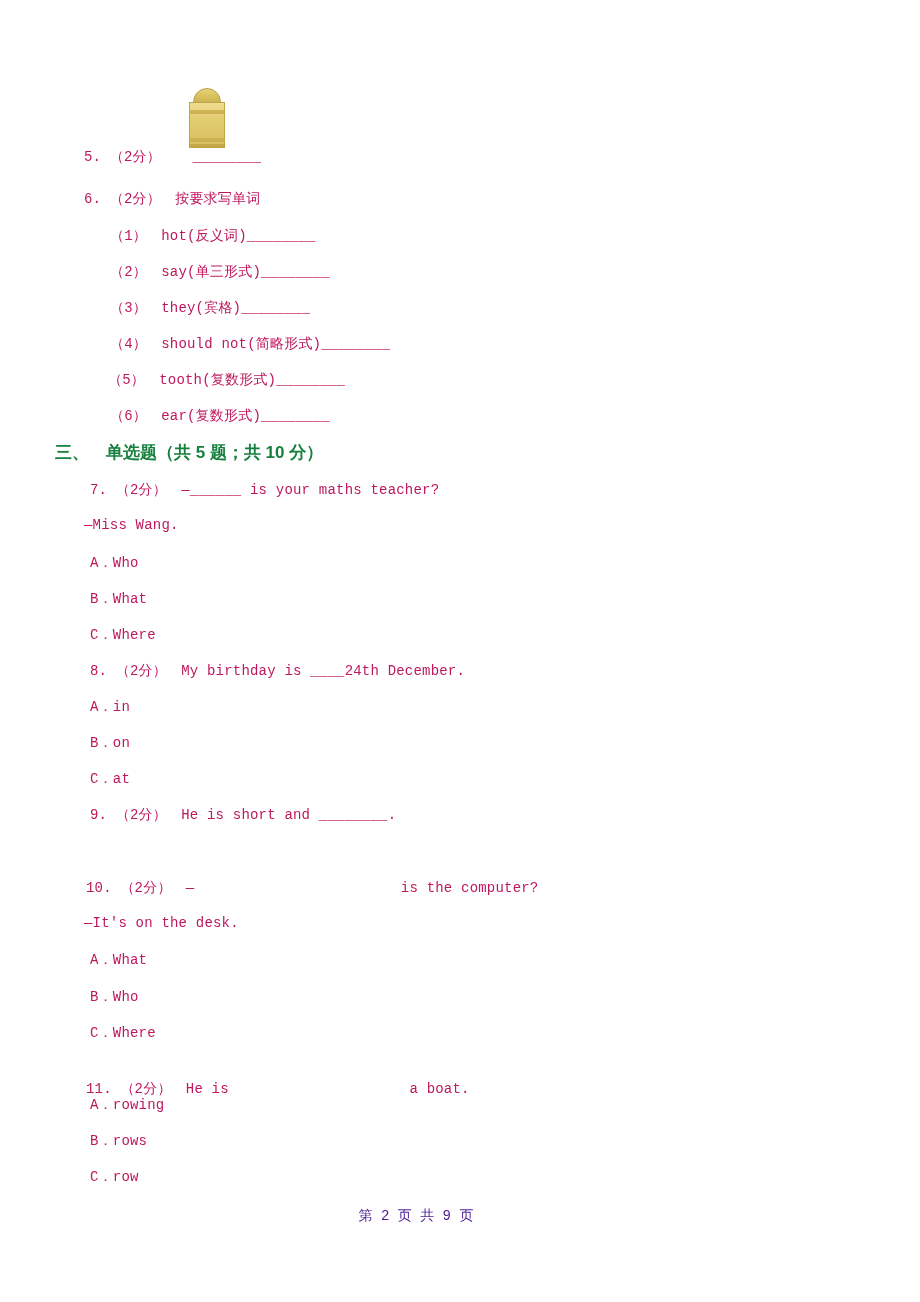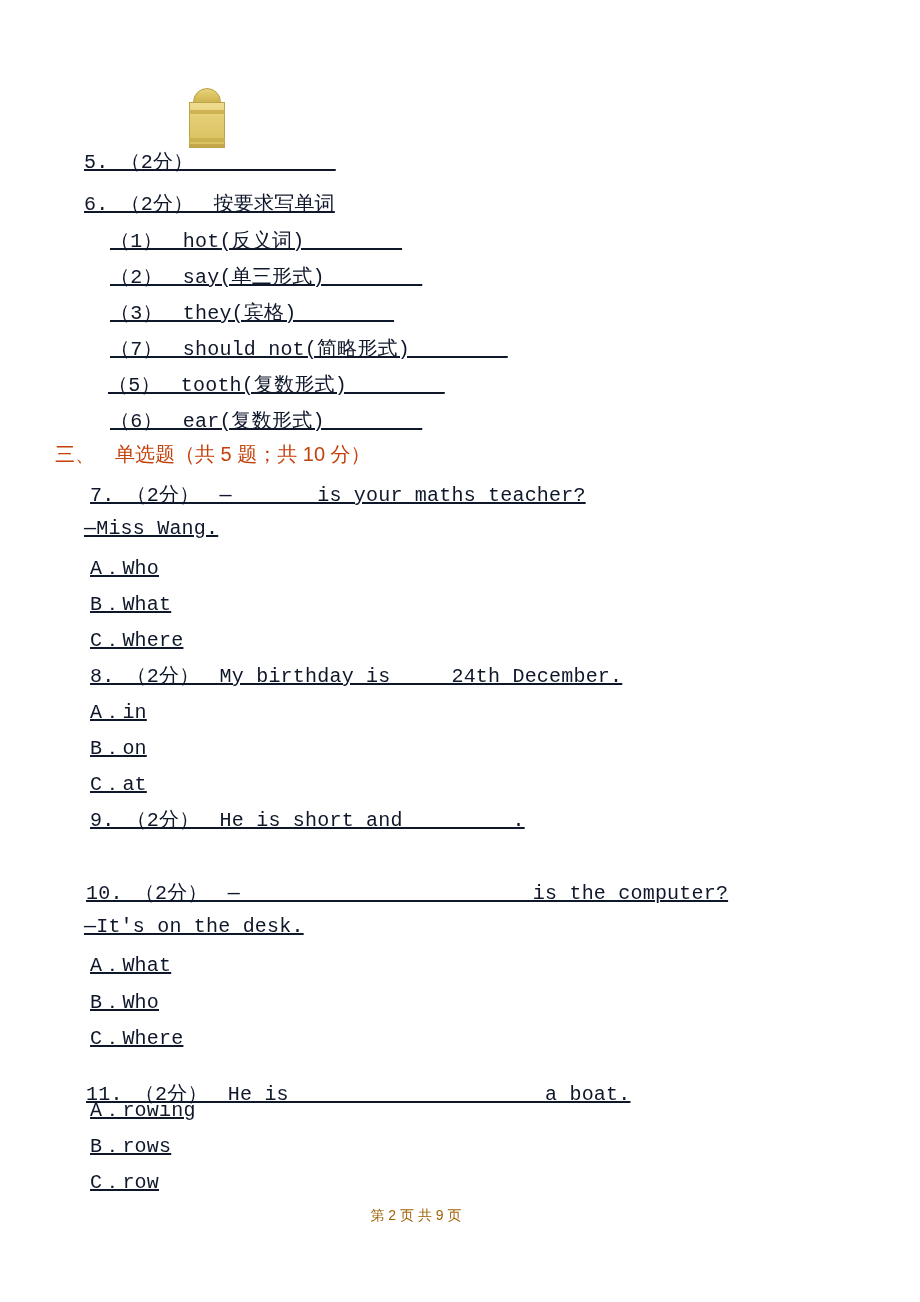--- a/index.html
+++ b/index.html
@@ -16,25 +16,24 @@
     overflow: hidden;
   }
   .page {
     position: relative;
     width: 920px;
     height: 1302px;
     box-sizing: border-box;
   }
   .q-line {
     font-family: "Liberation Mono", monospace;
-    font-size: 20px;
+    font-size: 14px;
     letter-spacing: 0.2px;
     white-space: pre;
-    color: #0f172a;
-    text-decoration: underline;
+    color: #be185d;
   }
 
   
   .crayon-wrap {
     position: absolute;
     left: 186px;
     top: 88px;
     width: 42px;
     height: 62px;
   }
@@ -74,35 +73,35 @@
   }
   .crayon .s1 { top: 22px; }
   .crayon .s2 { top: 50px; }
   .crayon .s3 { top: 56px; background:#bfa244; }
 
   
   .blk { position: absolute; }
 
   .section-head {
     font-family: "Liberation Sans", sans-serif;
-    font-size: 20px;
-    font-weight: normal;
-    color: #c2410c;
+    font-size: 17px;
+    font-weight: bold;
+    color: #15803d;
     white-space: pre;
   }
 
   .footer {
     position: absolute;
     left: 0;
     top: 1207px;
     width: 832px;
     text-align: center;
-    font-family: Liberation Sans, sans-serif;
+    font-family: Liberation Mono, monospace;
     font-size: 14px;
-    color: #a16207;
+    color: #4c1d95;
     white-space: pre;
   }
 </style>
 </head>
 <body>
 
 <div class="page">
 
   <div class="crayon-wrap">
     <div class="crayon">
@@ -112,21 +111,21 @@
       <div class="stripe s2"></div>
       <div class="stripe s3"></div>
     </div>
   </div>
 
   <div class="blk q-line" style="left:84px; top:148px;">5. （2分）　  ________</div>
   <div class="blk q-line" style="left:84px; top:190px;">6. （2分）　按要求写单词</div>
   <div class="blk q-line" style="left:110px; top:227px;">（1）　hot(反义词)________</div>
   <div class="blk q-line" style="left:110px; top:263px;text-align:center;">（2）　say(单三形式)________</div>
   <div class="blk q-line" style="left:110px; top:299px;">（3）　they(宾格)________</div>
-  <div class="blk q-line" style="left:110px; top:335px;">（7）　should not(简略形式)________</div>
+  <div class="blk q-line" style="left:110px; top:335px;">（4）　should not(简略形式)________</div>
   <div class="blk q-line" style="left:108px; top:371px;">（5）　tooth(复数形式)________</div>
   <div class="blk q-line" style="left:110px; top:407px;">（6）　ear(复数形式)________</div>
 
   <div class="blk section-head" style="left:55px; top:441px;">三、　单选题（共 5 题；共 10 分）</div>
 
   <div class="blk q-line" style="left:90px; top:481px;">7. （2分）　—______ is your maths teacher?</div>
   <div class="blk q-line" style="left:84px; top:517px;">—Miss Wang.</div>
   <div class="blk q-line" style="left:90px; top:554px;">A．Who</div>
   <div class="blk q-line" style="left:90px; top:590px;">B．What</div>
   <div class="blk q-line" style="left:90px; top:626px;">C．Where</div>

